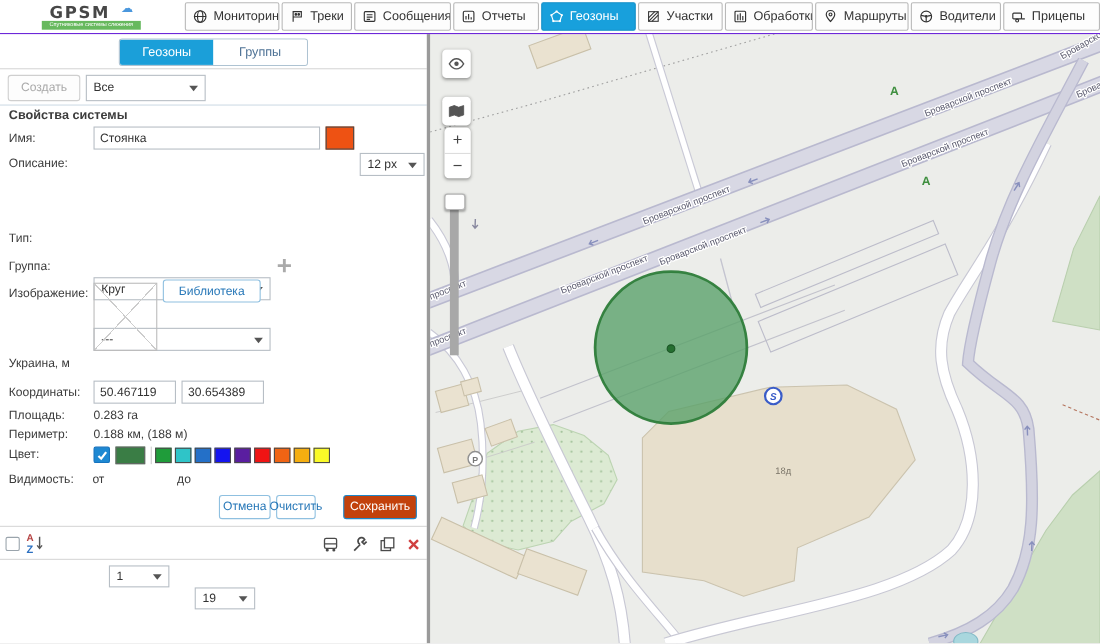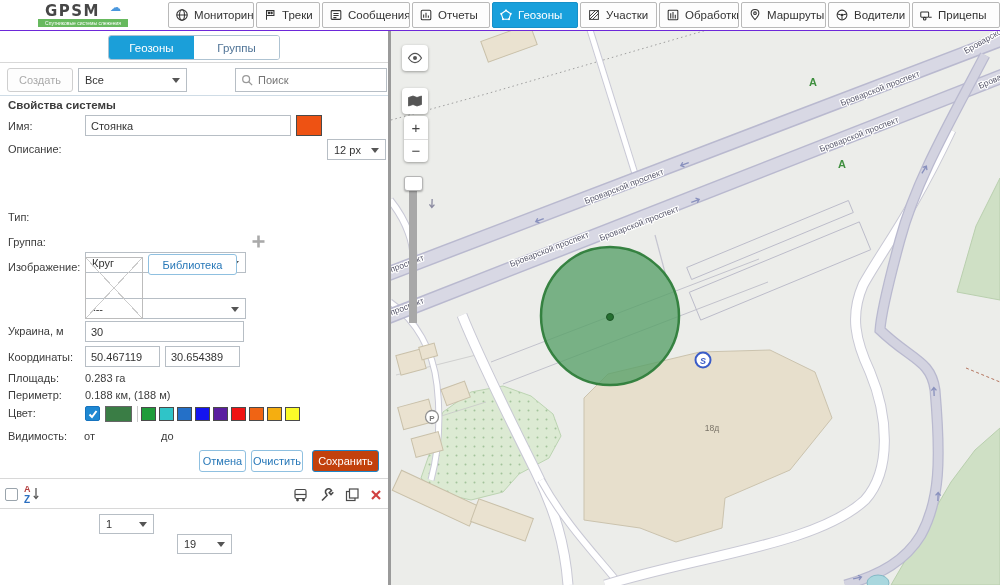--- a/index.html
+++ b/index.html
@@ -172,27 +172,20 @@
     <div class="seg">
       <div class="on">Геозоны</div>
       <div class="off">Группы</div>
     </div>
     <div class="rowline" style="top:32px"></div>
 
     <div class="btn btn-disabled abs" style="left:7px;top:38px;width:66px;height:24px">Создать</div>
     <div class="dd abs" style="left:78px;top:38px;width:109px;height:24px">
       <span>Все</span>
     </div>
-    <div class="abs" style="left:235px;top:38px;width:152px;height:24px">
-      <input class="inp" style="width: 152px; height: 24px; padding-left: 22px;" placeholder="Поиск">
-      <svg width="12" height="12" viewBox="0 0 14 14" style="position:absolute;left:6px;top:6px" fill="none" stroke="#9a9a9a" stroke-width="1.5">
-        <circle cx="6" cy="6" r="4"></circle>
-          <line x1="9" y1="9" x2="13" y2="13"></line>
-        </svg>
-    </div>
     <div class="rowline" style="top:65px;background:#cfdce6"></div>
 
     <div class="lbl abs" style="left:8px;top:69px;font-weight:bold;font-size:11.5px">Свойства системы</div>
 
     <div class="lbl abs" style="left:8px;top:90px">Имя:</div>
     <input class="inp abs" style="left: 85px; top: 85px; width: 206px; height: 21px;" value="Стоянка">
     <div class="swatch abs" style="left: 296px; top: 85px; width: 26px; height: 21px; background-color: rgb(238, 82, 19);"></div>
     <div class="dd abs" style="left:327px;top:85px;width:59px;height:21px">
       <span>12 px</span>
     </div>
@@ -211,21 +204,20 @@
     <svg class="abs" style="left:251px;top:204px" width="15" height="15" viewBox="0 0 15 15" stroke="#aaa" stroke-width="2.6">
       <line x1="7.5" y1="1.5" x2="7.5" y2="13.5"></line>
         <line x1="1.5" y1="7.5" x2="13.5" y2="7.5"></line>
       </svg>
 
     <div class="lbl abs" style="left:8px;top:231px">Изображение:</div>
     <div class="imgbox abs" style="left:85px;top:227px;width:58px;height:62px"></div>
     <div class="btn btn-outline abs" style="left:148px;top:224px;width:89px;height:21px">Библиотека</div>
 
     <div class="lbl abs" style="left:8px;top:295px">Украина, м</div>
-    <input class="inp abs" style="left: 85px; top: 291px; width: 159px; height: 21px;" value="30">
 
     <div class="lbl abs" style="left:8px;top:321px">Координаты:</div>
     <input class="inp abs" style="left: 85px; top: 316px; width: 75px; height: 21px;" value="50.467119">
     <input class="inp abs" style="left: 165px; top: 316px; width: 75px; height: 21px;" value="30.654389">
 
     <div class="lbl abs" style="left:8px;top:342px">Площадь:</div>
     <div class="val abs" style="left:85px;top:342px">0.283 га</div>
     <div class="lbl abs" style="left:8px;top:359px">Периметр:</div>
     <div class="val abs" style="left:85px;top:359px">0.188 км, (188 м)</div>
 
@@ -251,21 +243,21 @@
     <div class="lbl abs" style="left:84px;top:400px">от</div>
     <div class="dd abs" style="left:99px;top:397px;width:55px;height:20px">
       <span>1</span>
     </div>
     <div class="lbl abs" style="left:161px;top:400px">до</div>
     <div class="dd abs" style="left:177px;top:397px;width:55px;height:20px">
       <span>19</span>
     </div>
 
     <div class="btn btn-outline abs" style="left:199px;top:420px;width:47px;height:22px">Отмена</div>
-    <div class="btn btn-outline abs" style="left:251px;top:420px;width:52px;height:22px">Очистить</div>
+    <div class="btn btn-outline abs" style="left:251px;top:420px;width:36px;height:22px">Очистить</div>
     <div class="btn btn-primary abs" style="left:312px;top:420px;width:67px;height:22px">Сохранить</div>
 
     <div class="rowline" style="top:448px"></div>
 
     <div class="cb-empty abs" style="left:5px;top:458px;width:13px;height:13px"></div>
     <svg class="abs" style="left:23px;top:453px" width="18" height="22" viewBox="0 0 18 22">
       <text x="1" y="9" font-size="9" font-weight="bold" fill="#b44040">A</text>
       <text x="1" y="20" font-size="10" font-weight="bold" fill="#2b6fc0">Z</text>
       <line x1="13" y1="5" x2="13" y2="15" stroke="#555" stroke-width="1.3"></line>
       <path d="M10.8,12.8 L13,15.5 L15.2,12.8" fill="none" stroke="#555" stroke-width="1.3"></path>

